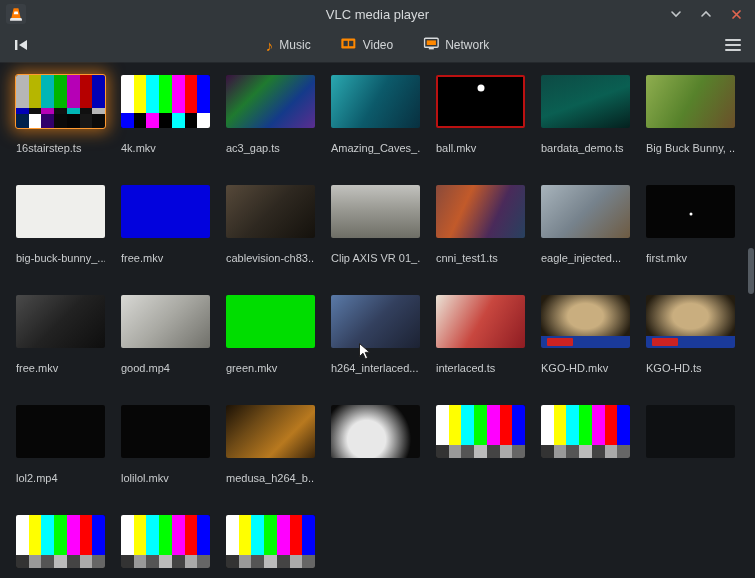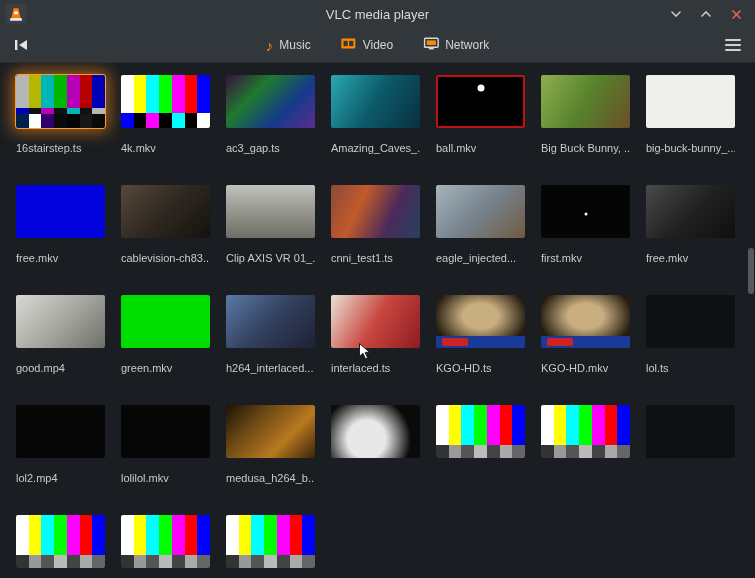--- a/index.html
+++ b/index.html
@@ -192,20 +192,24 @@
     <div class="thumb" style="background: linear-gradient(120deg, rgb(42, 168, 176), rgb(12, 90, 106), rgb(8, 48, 64));"></div>
     <div class="label">Amazing_Caves_...</div>
   </div>
     <div class="item">
     <div class="thumb" style="background: rgb(0, 0, 0); box-sizing: border-box; border: 2px solid rgb(187, 17, 17);">
         <div class="dot" style="height: 7px; width: 7px; left: 50%; top: 22%; background: rgb(255, 255, 255);"></div>
       </div>
     <div class="label">ball.mkv</div>
   </div>
     <div class="item">
+    <div class="thumb" style="background: linear-gradient(160deg, rgb(13, 74, 68), rgb(10, 95, 82), rgb(4, 32, 30));"></div>
+    <div class="label">bardata_demo.ts</div>
+  </div>
+    <div class="item">
     <div class="thumb" style="background: linear-gradient(120deg, rgb(143, 174, 79), rgb(87, 130, 43), rgb(107, 79, 42));"></div>
     <div class="label">Big Buck Bunny, ...</div>
   </div>
     <div class="item">
     <div class="thumb" style="background: rgb(239, 239, 236);"></div>
     <div class="label">big-buck-bunny_...</div>
   </div>
     <div class="item">
     <div class="thumb" style="background: rgb(2, 2, 221);"></div>
     <div class="label">free.mkv</div>
@@ -251,33 +255,29 @@
     <div class="item">
     <div class="thumb" style="background: linear-gradient(120deg, rgb(234, 226, 214), rgb(200, 71, 63), rgb(142, 28, 34));"></div>
     <div class="label">interlaced.ts</div>
   </div>
     <div class="item">
     <div class="thumb" style="background: radial-gradient(at 50% 40%, rgb(201, 174, 127) 0px, rgb(201, 174, 127) 28%, rgb(35, 28, 16) 75%);">
         <div class="band" style="background: rgb(26, 58, 154);">
           <div class="badge" style="background: rgb(204, 34, 34);"></div>
         </div>
       </div>
-    <div class="label">KGO-HD.ts</div>
+    <div class="label">KGO-HD.mkv</div>
   </div>
     <div class="item">
     <div class="thumb" style="background: radial-gradient(at 50% 40%, rgb(201, 174, 127) 0px, rgb(201, 174, 127) 28%, rgb(35, 28, 16) 75%);">
         <div class="band" style="background: rgb(26, 58, 154);">
           <div class="badge" style="background: rgb(204, 34, 34);"></div>
         </div>
       </div>
-    <div class="label">KGO-HD.mkv</div>
-  </div>
-    <div class="item">
-    <div class="thumb" style="background: rgb(14, 16, 18);"></div>
-    <div class="label">lol.ts</div>
+    <div class="label">KGO-HD.ts</div>
   </div>
     <div class="item">
     <div class="thumb" style="background: rgb(6, 6, 6);"></div>
     <div class="label">lol2.mp4</div>
   </div>
     <div class="item">
     <div class="thumb" style="background: rgb(6, 6, 6);"></div>
     <div class="label">lolilol.mkv</div>
   </div>
     <div class="item">

